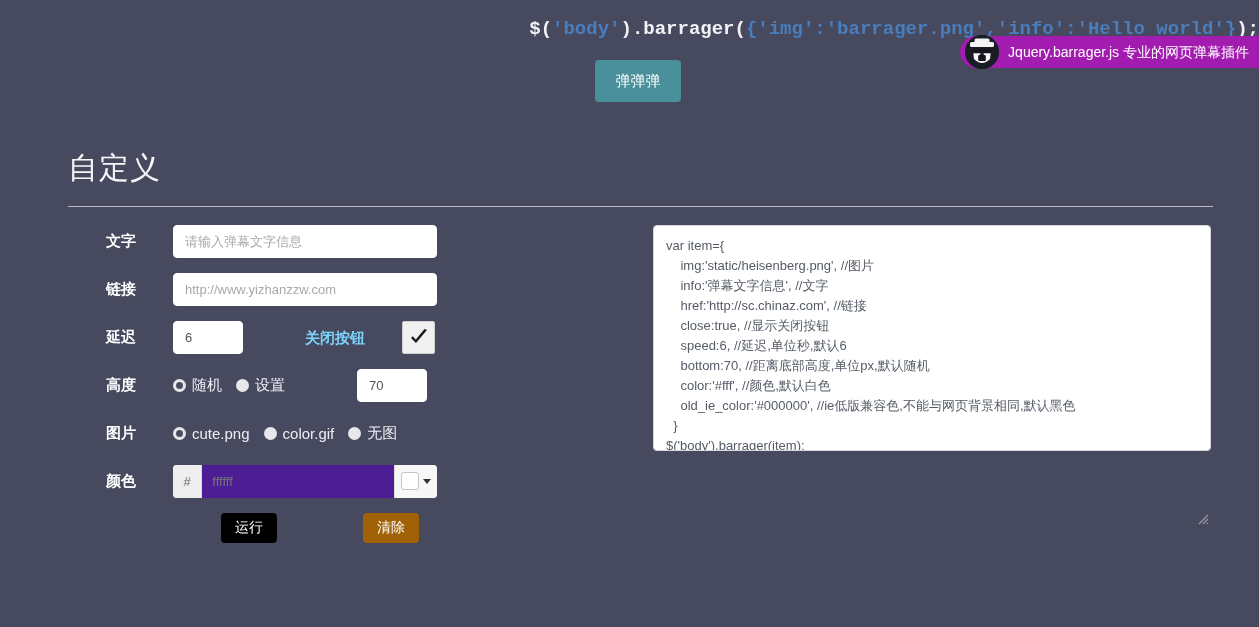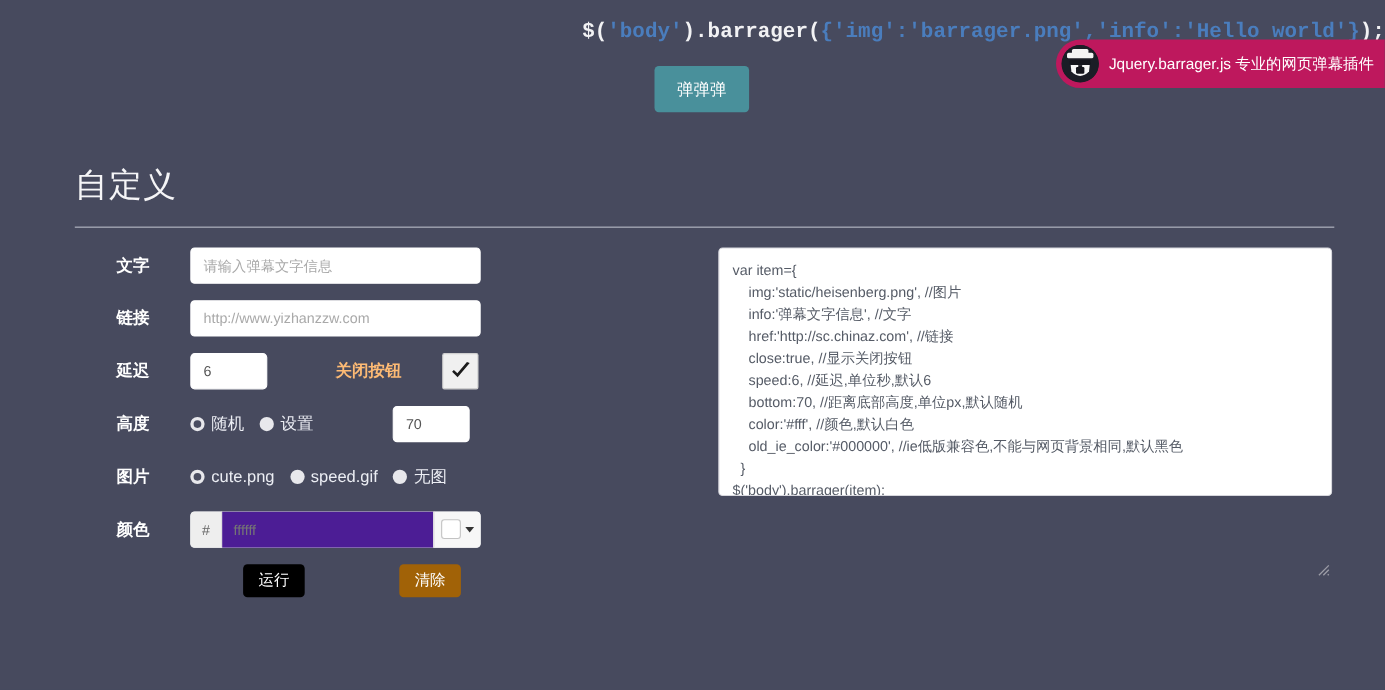--- a/index.html
+++ b/index.html
@@ -24,24 +24,24 @@
     letter-spacing: 0px;
     white-space: nowrap;
   }
   .code-title .w { color: #f2f2f4; }
   .code-title .b { color: #4a7dbd; }
 
   
   .barrager {
     position: absolute;
     top: 36px; right: 0;
-    height: 44px;
+    height: 32px;
     display: flex;
     align-items: center;
-    background: #be185d;
+    background: #a21caf;
     border-top-left-radius: 22px;
     border-bottom-left-radius: 22px;
     padding: 0 10px 0 5px;
   }
   .barrager .avatar {
     width: 34px; height: 34px;
     border-radius: 50%;
     background: #1e2029;
     overflow: hidden;
     flex: 0 0 auto;
@@ -123,21 +123,21 @@
   .inp::placeholder { color: #a9a9a9; }
   .inp-text { width: 264px; }
   .inp-delay { width: 70px; }
   .inp-height { width: 70px; }
 
   .close-label {
     width: 62px;
     margin-left: 40px;
     font-size: 15px;
     font-weight: bold;
-    color: #fdba74;
+    color: #7dd3fc;
     text-align: right;
     line-height: 21px;
     flex: 0 0 auto;
   }
   .chk {
     margin-left: 17px;
     width: 33px; height: 33px;
     background: #f0f0f0;
     border: 1px solid #cfcfcf;
     border-radius: 2px;
@@ -337,21 +337,21 @@
 
   <div class="row">
     <div class="lbl">图片</div>
     <div class="radio-group">
       <div class="radio-item">
         <span class="radio-dot sel"></span>
         <span>cute.png</span>
       </div>
       <div class="radio-item">
         <span class="radio-dot"></span>
-        <span>speed.gif</span>
+        <span>color.gif</span>
       </div>
       <div class="radio-item">
         <span class="radio-dot"></span>
         <span>无图</span>
       </div>
     </div>
   </div>
 
   <div class="row">
     <div class="lbl">颜色</div>

